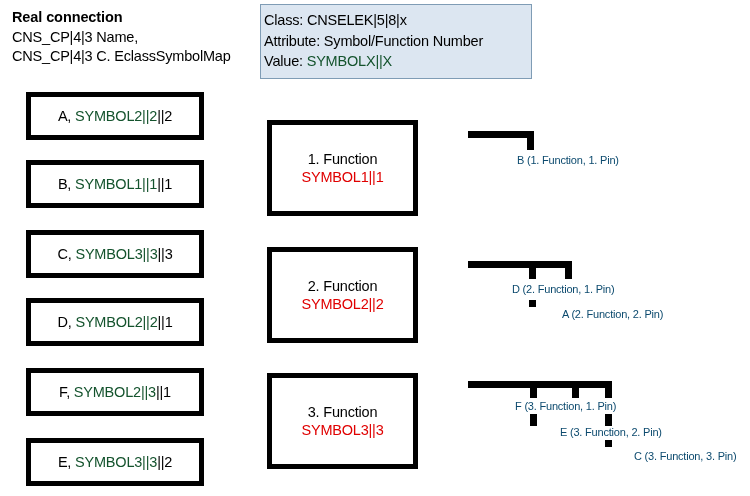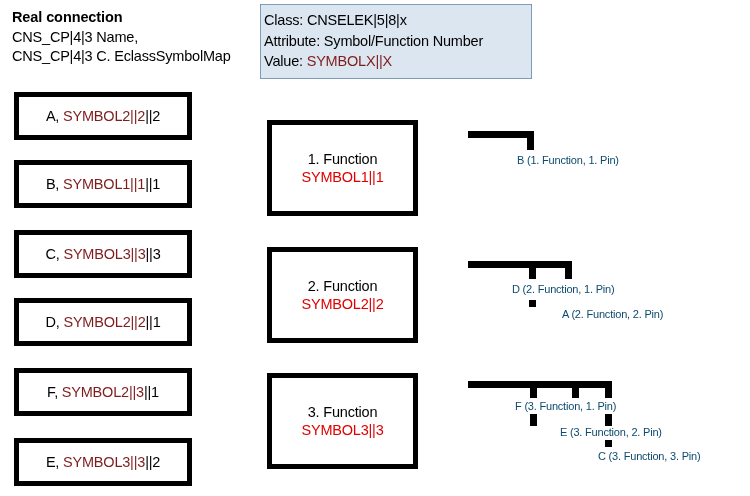--- a/index.html
+++ b/index.html
@@ -51,26 +51,26 @@
     background: #dce6f1;
     border: 1px solid #7f9cb5;
     padding: 5px 8px 6px 3px;
     line-height: 1.43;
   }
   #info-box .line {
     font-size: 14.5px;
     letter-spacing: -0.2px;
     white-space: nowrap;
   }
-  .red { color: #7f1d1d; }
+  .red { color: #14532d; }
 
   
   .conn-box {
     position: absolute;
-    left: 14px;
+    left: 26px;
     width: 178px;
     height: 48px;
     box-sizing: border-box;
     border: 5px solid #000000;
     background: #ffffff;
     display: flex;
     align-items: center;
     justify-content: center;
   }
   .conn-box .txt {
@@ -210,15 +210,15 @@
     <div class="bar" style="left:468px; top:381px; width:144px;"></div>
     <div class="stub" style="left:530px; top:381px; height:17px;"></div>
     <div class="stub" style="left:572px; top:381px; height:17px;"></div>
     <div class="stub" style="left:605px; top:381px; height:17px;"></div>
   </div>
   <div class="pin-label" style="left:515px; top:400px;">F  (3. Function, 1. Pin)</div>
   <div class="stub" style="left:530px; top:414px; height:12px;"></div>
   <div class="stub" style="left:605px; top:414px; height:12px;"></div>
   <div class="pin-label" style="left:560px; top:426px;">E (3. Function, 2. Pin)</div>
   <div class="dot" style="left:605px; top:440px;"></div>
-  <div class="pin-label" style="left:598px; top:450px;">C (3. Function, 3. Pin)</div>
+  <div class="pin-label" style="left:634px; top:450px;">C (3. Function, 3. Pin)</div>
 
 </div>
 
 </body></html>

